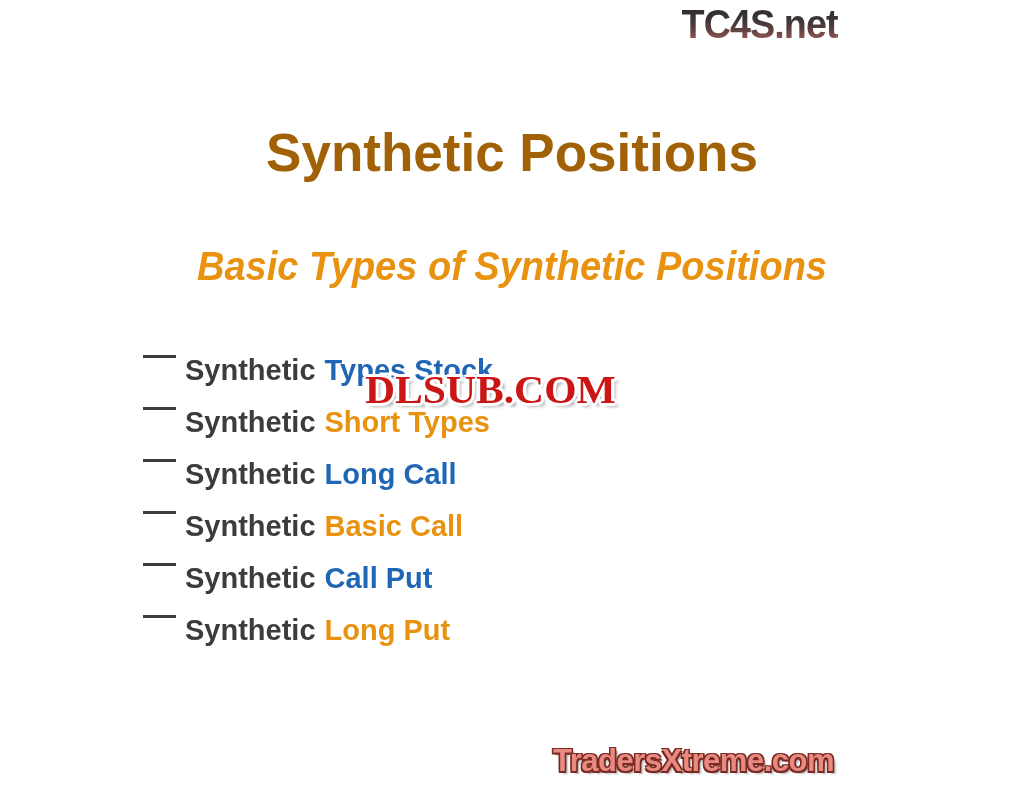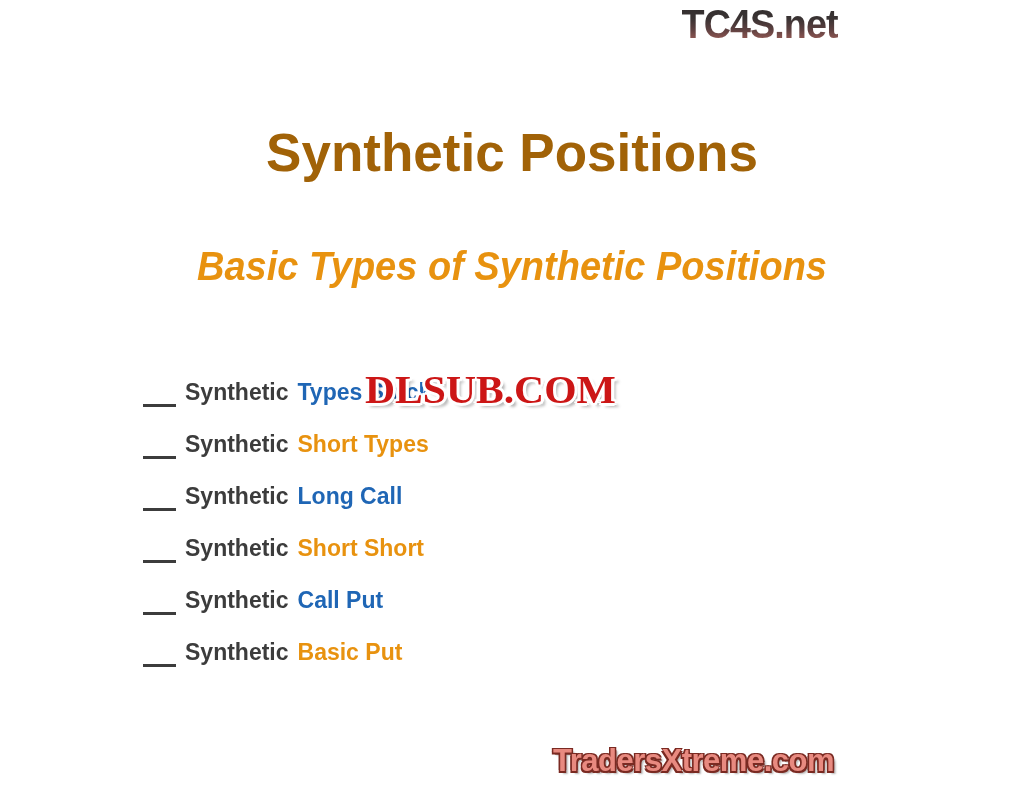--- a/index.html
+++ b/index.html
@@ -75,23 +75,23 @@
 
   
   #bullet-list {
     position: absolute;
     left: 143px;
     top: 355px;
     width: 700px;
   }
   .bullet-row {
     display: flex;
-    align-items: flex-end;
+    align-items: flex-start;
     height: 52px;
-    font-size: 23px;
+    font-size: 29px;
     font-weight: bold;
     line-height: 30px;
     white-space: nowrap;
   }
   .bullet-dash {
     display: inline-block;
     width: 33px;
     height: 3px;
     background: #3c3c3c;
     margin-right: 9px;
@@ -168,31 +168,31 @@
         <span class="bullet-suffix orange">Short Types</span>
       </div>
       <div class="bullet-row">
         <span class="bullet-dash"></span>
         <span class="bullet-prefix">Synthetic</span>
         <span class="bullet-suffix blue">Long Call</span>
       </div>
       <div class="bullet-row">
         <span class="bullet-dash"></span>
         <span class="bullet-prefix">Synthetic</span>
-        <span class="bullet-suffix orange">Short Short</span>
+        <span class="bullet-suffix orange">Basic Call</span>
       </div>
       <div class="bullet-row">
         <span class="bullet-dash"></span>
         <span class="bullet-prefix">Synthetic</span>
         <span class="bullet-suffix blue">Call Put</span>
       </div>
       <div class="bullet-row">
         <span class="bullet-dash"></span>
         <span class="bullet-prefix">Synthetic</span>
-        <span class="bullet-suffix orange">Basic Put</span>
+        <span class="bullet-suffix orange">Long Put</span>
       </div>
     </div>
 
   <div id="watermark">DLSUB.COM</div>
 
   <div id="footer-logo">TradersXtreme.com</div>
 
 </div>
 
 </body></html>

